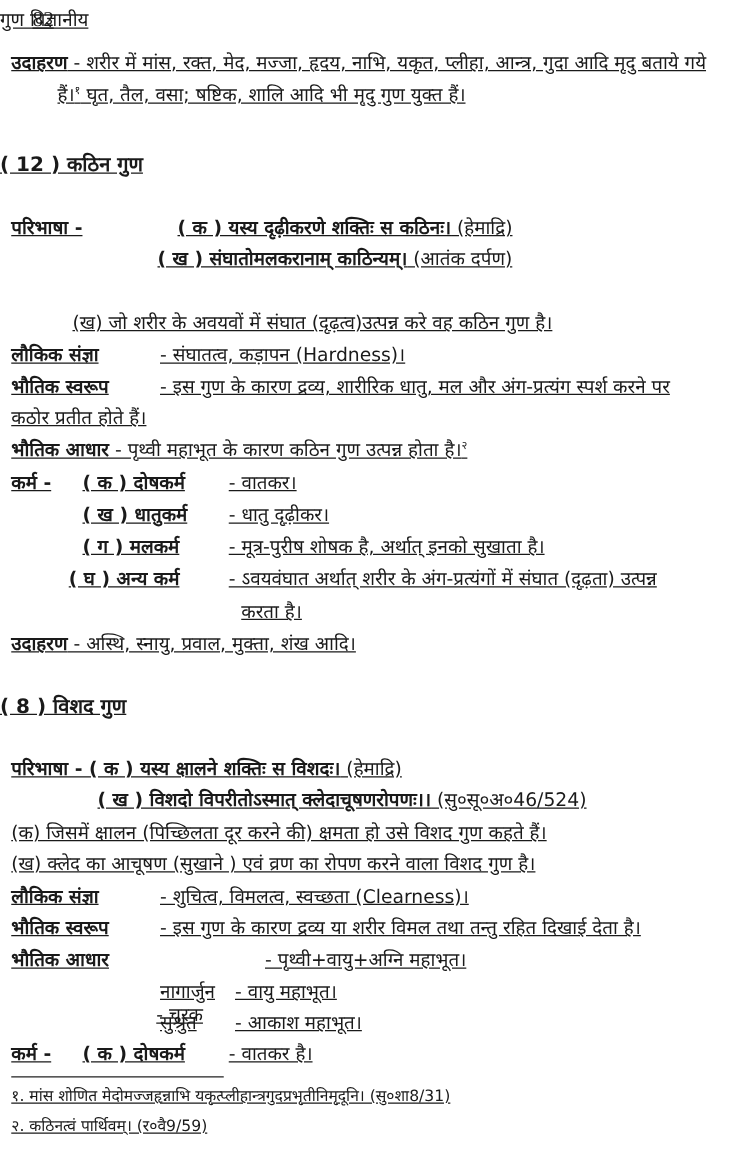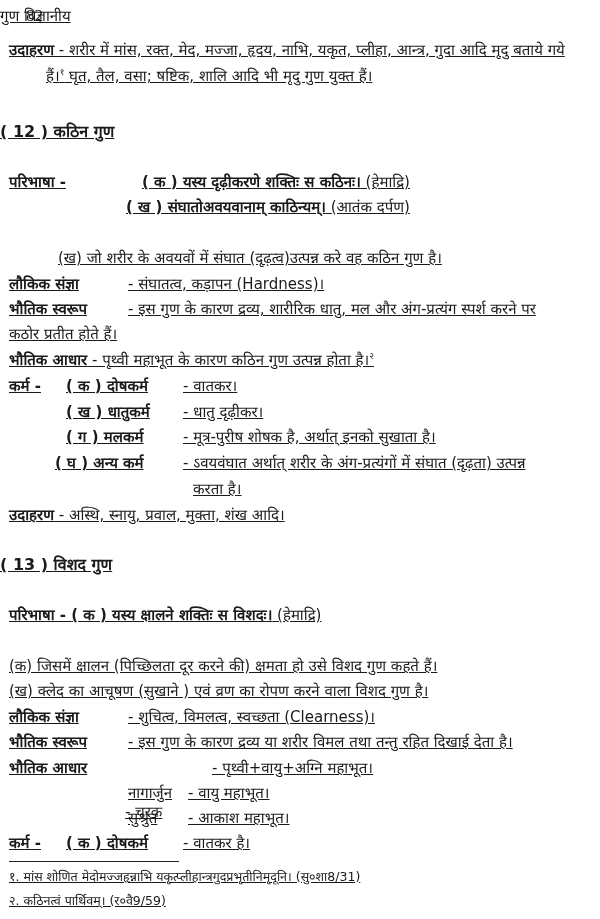--- a/index.html
+++ b/index.html
@@ -31,21 +31,21 @@
     <span>हैं।</span><sup>१</sup><span> घृत, तैल, वसा; षष्टिक, शालि आदि भी मृदु गुण युक्त हैं।</span>
   </div>
 
   <div class="ln center b" style="top:122px; font-size:16px;">( 12 ) कठिन गुण</div>
 
   <div class="ln b" style="left:9px; top:172px;">परिभाषा -</div>
   <div class="ln" style="left:142px; top:172px;">
     <span class="b">( क ) यस्य दृढ़ीकरणे शक्तिः स कठिनः।</span><span> (हेमाद्रि)</span>
   </div>
   <div class="ln" style="left:126px; top:197px;">
-    <span class="b">( ख ) संघातोअवयवानाम् काठिन्यम्।</span><span> (आतंक दर्पण)</span>
+    <span class="b">( ख ) संघातोमलकरानाम् काठिन्यम्।</span><span> (आतंक दर्पण)</span>
   </div>
   <div class="ln" style="left:58px; top:248px;">(ख) जो शरीर के अवयवों में संघात (दृढ़त्व)उत्पन्न करे वह कठिन गुण है।</div>
 
   <div class="ln b" style="left:9px; top:274px;">लौकिक संज्ञा</div>
   <div class="ln" style="left:128px; top:274px;">- संघातत्व, कड़ापन (Hardness)।</div>
 
   <div class="ln b" style="left:9px; top:299px;">भौतिक स्वरूप</div>
   <div class="ln" style="left:128px; top:299px;">- इस गुण के कारण द्रव्य, शारीरिक धातु, मल और अंग-प्रत्यंग स्पर्श करने पर</div>
   <div class="ln" style="left:9px; top:324px;">कठोर प्रतीत होते हैं।</div>
 
@@ -61,24 +61,27 @@
   <div class="ln b" style="left:66px; top:427px;">( ग ) मलकर्म</div>
   <div class="ln" style="left:183px; top:427px;">- मूत्र-पुरीष शोषक है, अर्थात् इनको सुखाता है।</div>
   <div class="ln b" style="left:55px; top:453px;">( घ ) अन्य कर्म</div>
   <div class="ln" style="left:183px; top:453px;">- ऽवयवंघात अर्थात् शरीर के अंग-प्रत्यंगों में संघात (दृढ़ता) उत्पन्न</div>
   <div class="ln" style="left:193px; top:479px;">करता है।</div>
 
   <div class="ln" style="left:9px; top:505px;">
     <span class="b">उदाहरण</span><span> - अस्थि, स्नायु, प्रवाल, मुक्ता, शंख आदि।</span>
   </div>
 
-  <div class="ln center b" style="top:555px; font-size:16px;">( 13 ) विशद गुण</div>
+  <div class="ln center b" style="top:555px; font-size:16px;">( 8 ) विशद गुण</div>
 
   <div class="ln" style="left:9px; top:605px;">
     <span class="b">परिभाषा - </span><span class="b">( क ) यस्य क्षालने शक्तिः स विशदः।</span><span> (हेमाद्रि)</span>
+  </div>
+  <div class="ln" style="left:78px; top:630px;">
+    <span class="b">( ख ) विशदो विपरीतोऽस्मात् क्लेदाचूषणरोपणः।।</span><span> (सु०सू०अ०46/524)</span>
   </div>
   <div class="ln" style="left:9px; top:656px;">(क) जिसमें क्षालन (पिच्छिलता दूर करने की) क्षमता हो उसे विशद गुण कहते हैं।</div>
   <div class="ln" style="left:9px; top:681px;">(ख) क्लेद का आचूषण (सुखाने ) एवं व्रण का रोपण करने वाला विशद गुण है।</div>
 
   <div class="ln b" style="left:9px; top:707px;">लौकिक संज्ञा</div>
   <div class="ln" style="left:128px; top:707px;">- शुचित्व, विमलत्व, स्वच्छता (Clearness)।</div>
 
   <div class="ln b" style="left:9px; top:732px;">भौतिक स्वरूप</div>
   <div class="ln" style="left:128px; top:732px;">- इस गुण के कारण द्रव्य या शरीर विमल तथा तन्तु रहित दिखाई देता है।</div>
 

